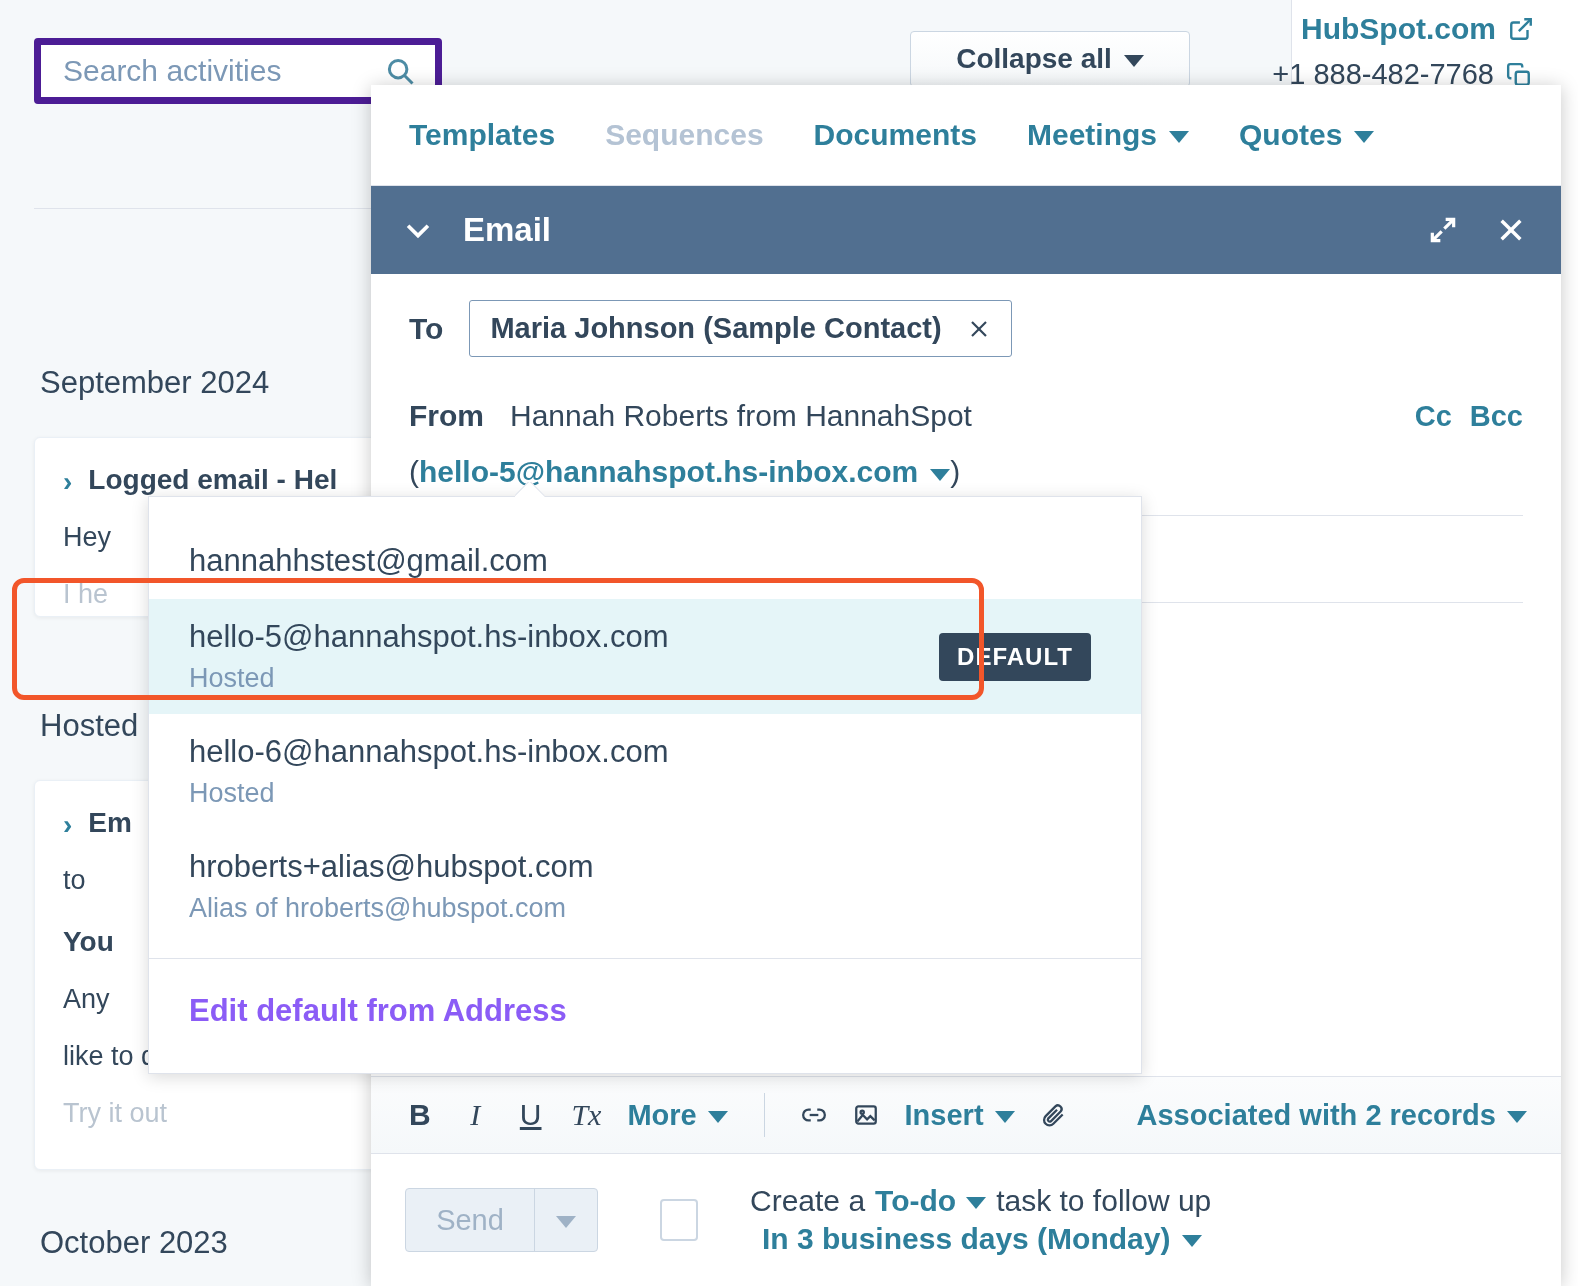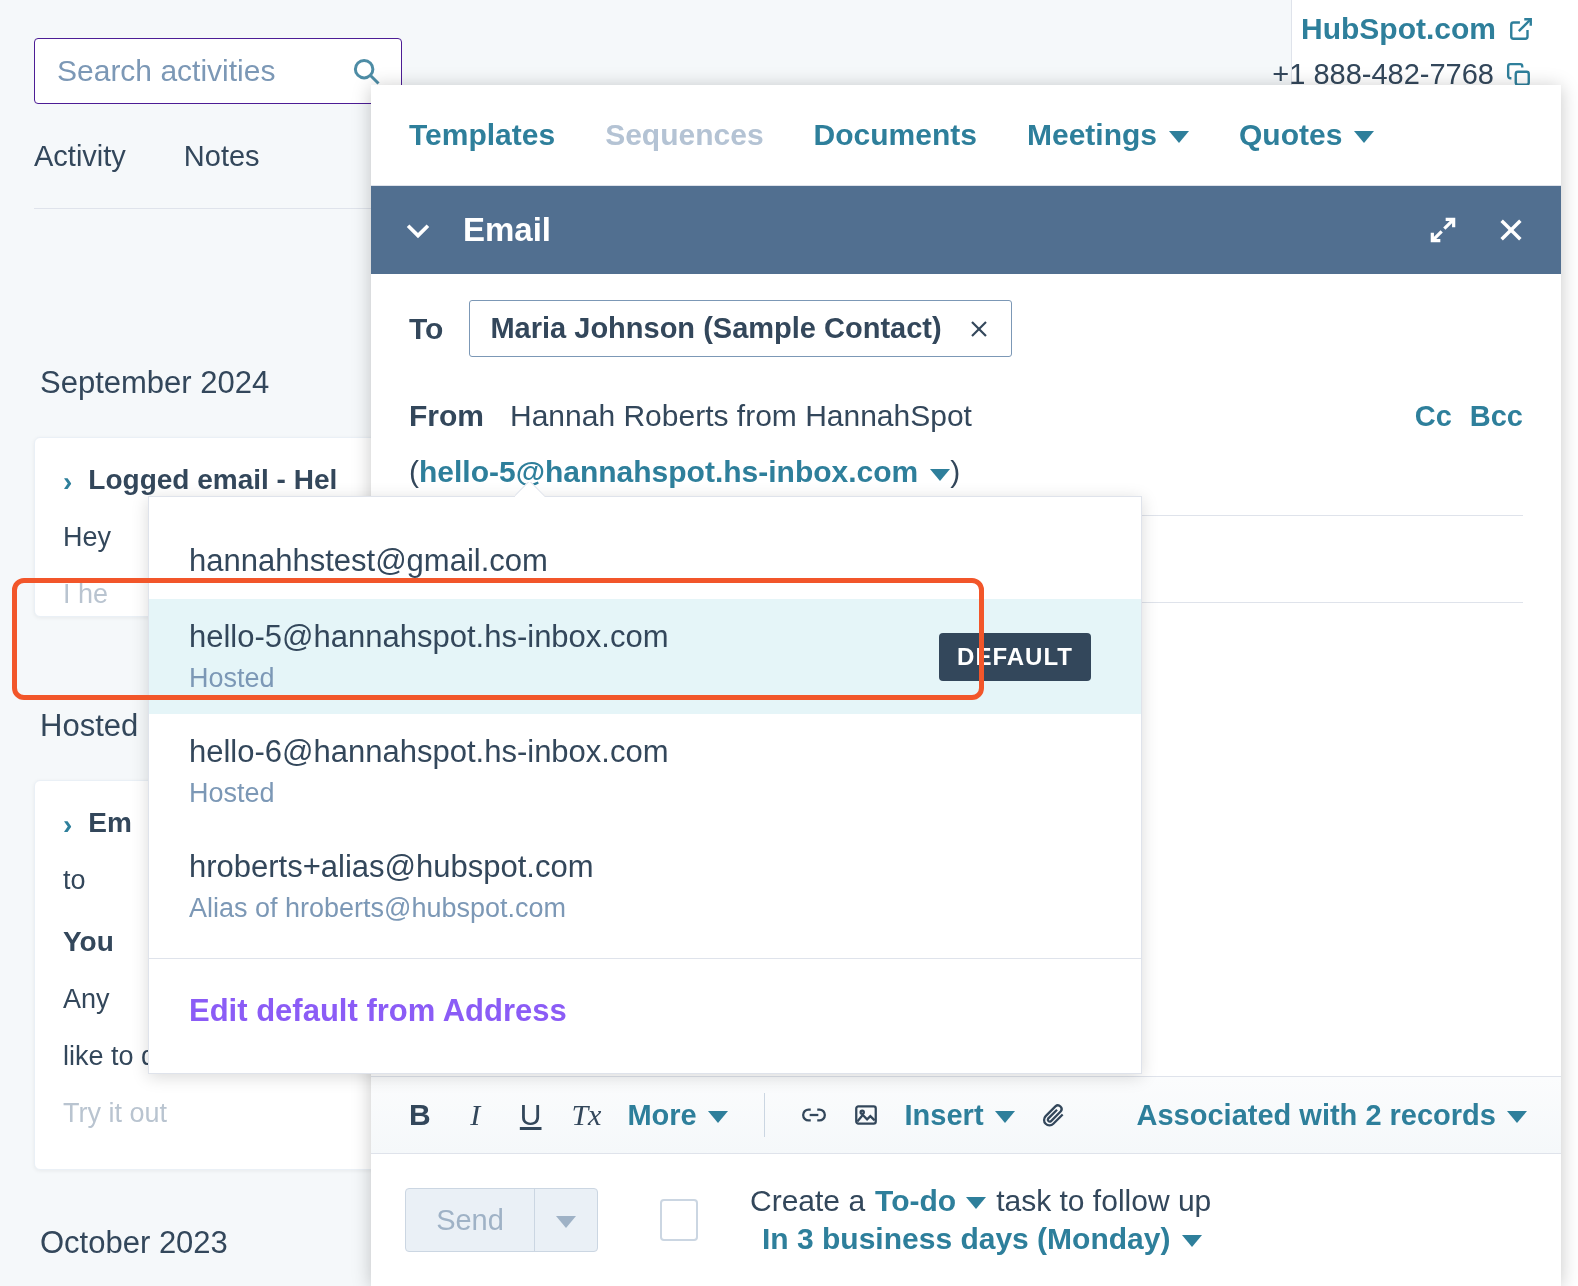--- a/index.html
+++ b/index.html
@@ -21,24 +21,24 @@
     position: absolute;
     inset: 0;
     background: #f5f8fa;
   }
 
   
   #search-box {
     position: absolute;
     left: 34px;
     top: 38px;
-    width: 368px;
+    width: 408px;
     height: 66px;
     background: #ffffff;
-    border: 1px solid #4c1d95;
+    border: 7px solid #4c1d95;
     border-radius: 4px;
     box-sizing: border-box;
     display: flex;
     align-items: center;
     padding: 0 20px;
   }
   #search-input {
     border: none;
     outline: none;
     font-family: "Liberation Sans", sans-serif;
@@ -510,26 +510,26 @@
 <div id="bg-page">
 
   <div id="search-box">
     <input id="search-input" type="text" placeholder="Search activities" style="">
     <svg class="search-icon" viewBox="0 0 24 24" fill="none" stroke="currentColor" stroke-width="2.4">
       <circle cx="10.5" cy="10.5" r="7"></circle>
         <line x1="15.8" y1="15.8" x2="22" y2="22"></line>
     </svg>
   </div>
 
-  <div id="bg-tabs">
-    <div class="tab">Activity</div>
-    <div class="tab">Notes</div>
-  </div>
   <div id="bg-tab-rule"></div>
 
+  <div id="collapse-all">
+    <span>Collapse all</span>
+    <span class="caret-dn"></span>
+  </div>
 
   <div id="bg-right"></div>
 
   <div id="hubspot-link">
     <span>HubSpot.com</span>
     <svg class="ext-icon" viewBox="0 0 24 24" fill="none" stroke="currentColor" stroke-width="2.2">
       <path d="M18 13v6a2 2 0 0 1-2 2H5a2 2 0 0 1-2-2V8a2 2 0 0 1 2-2h6"></path>
       <polyline points="15 3 21 3 21 9"></polyline>
         <line x1="10" y1="14" x2="21" y2="3"></line>
     </svg>

